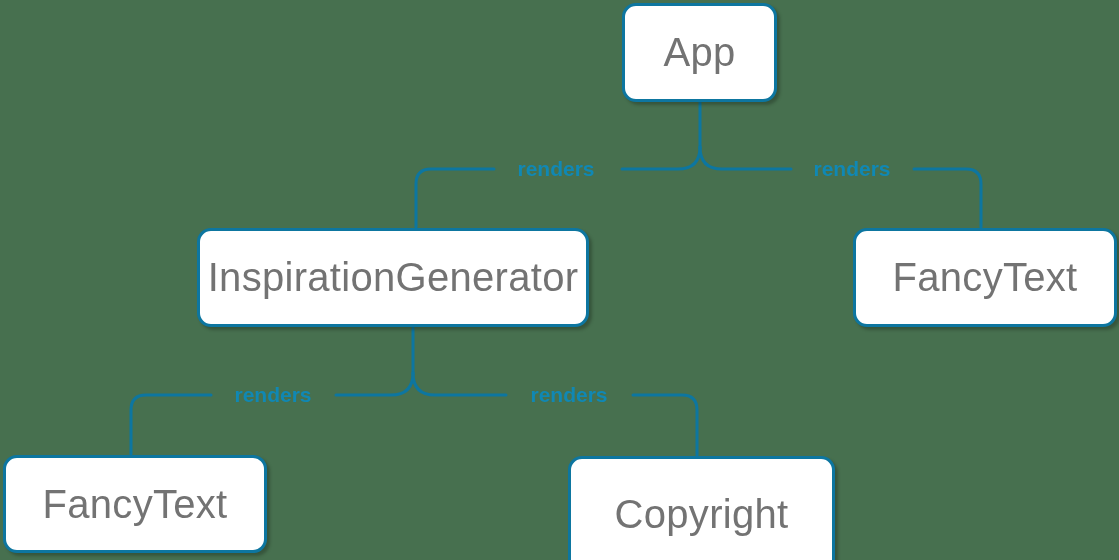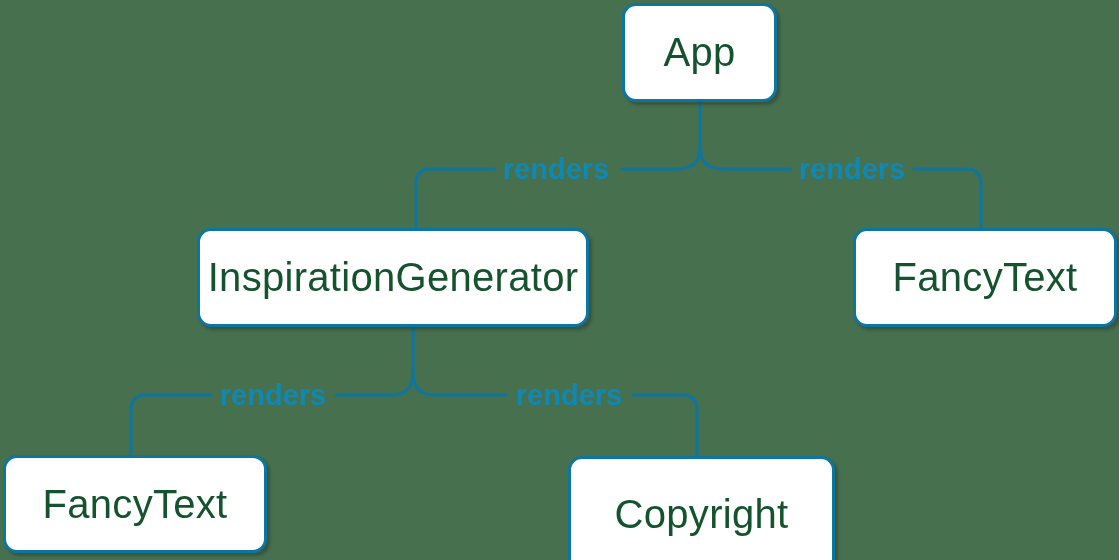--- a/index.html
+++ b/index.html
@@ -27,36 +27,36 @@
   }
   .node {
     position: absolute;
     box-sizing: border-box;
     background: #ffffff;
     border: 3px solid #0d76a0;
     border-radius: 14px;
     display: flex;
     align-items: center;
     justify-content: center;
-    color: #14532d;
+    color: #737373;
     font-size: 40px;
     font-weight: 500;
     letter-spacing: 0.3px;
     box-shadow: 3px 3px 3px rgba(25, 38, 27, 0.35);
   }
   .node-app        { left: 622px; top: 3px;   width: 155px; height: 99px; }
   .node-insp       { left: 197px; top: 228px; width: 392px; height: 99px; }
   .node-fancy-r    { left: 853px; top: 228px; width: 264px; height: 99px; }
   .node-fancy-l    { left: 3px;   top: 455px; width: 264px; height: 98px; }
   .node-copyright  { left: 568px; top: 456px; width: 267px; height: 117px; }
   .edge-label {
     position: absolute;
     transform: translate(-50%, -50%);
     color: #1088b4;
-    font-size: 29px;
+    font-size: 21px;
     font-weight: 600;
     white-space: nowrap;
   }
   .edge-label-1 { left: 556px; top: 169px; }
   .edge-label-2 { left: 852px; top: 169px; }
   .edge-label-3 { left: 273px; top: 395px; }
   .edge-label-4 { left: 569px; top: 395px; }
 </style>
 </head>
 <body>

